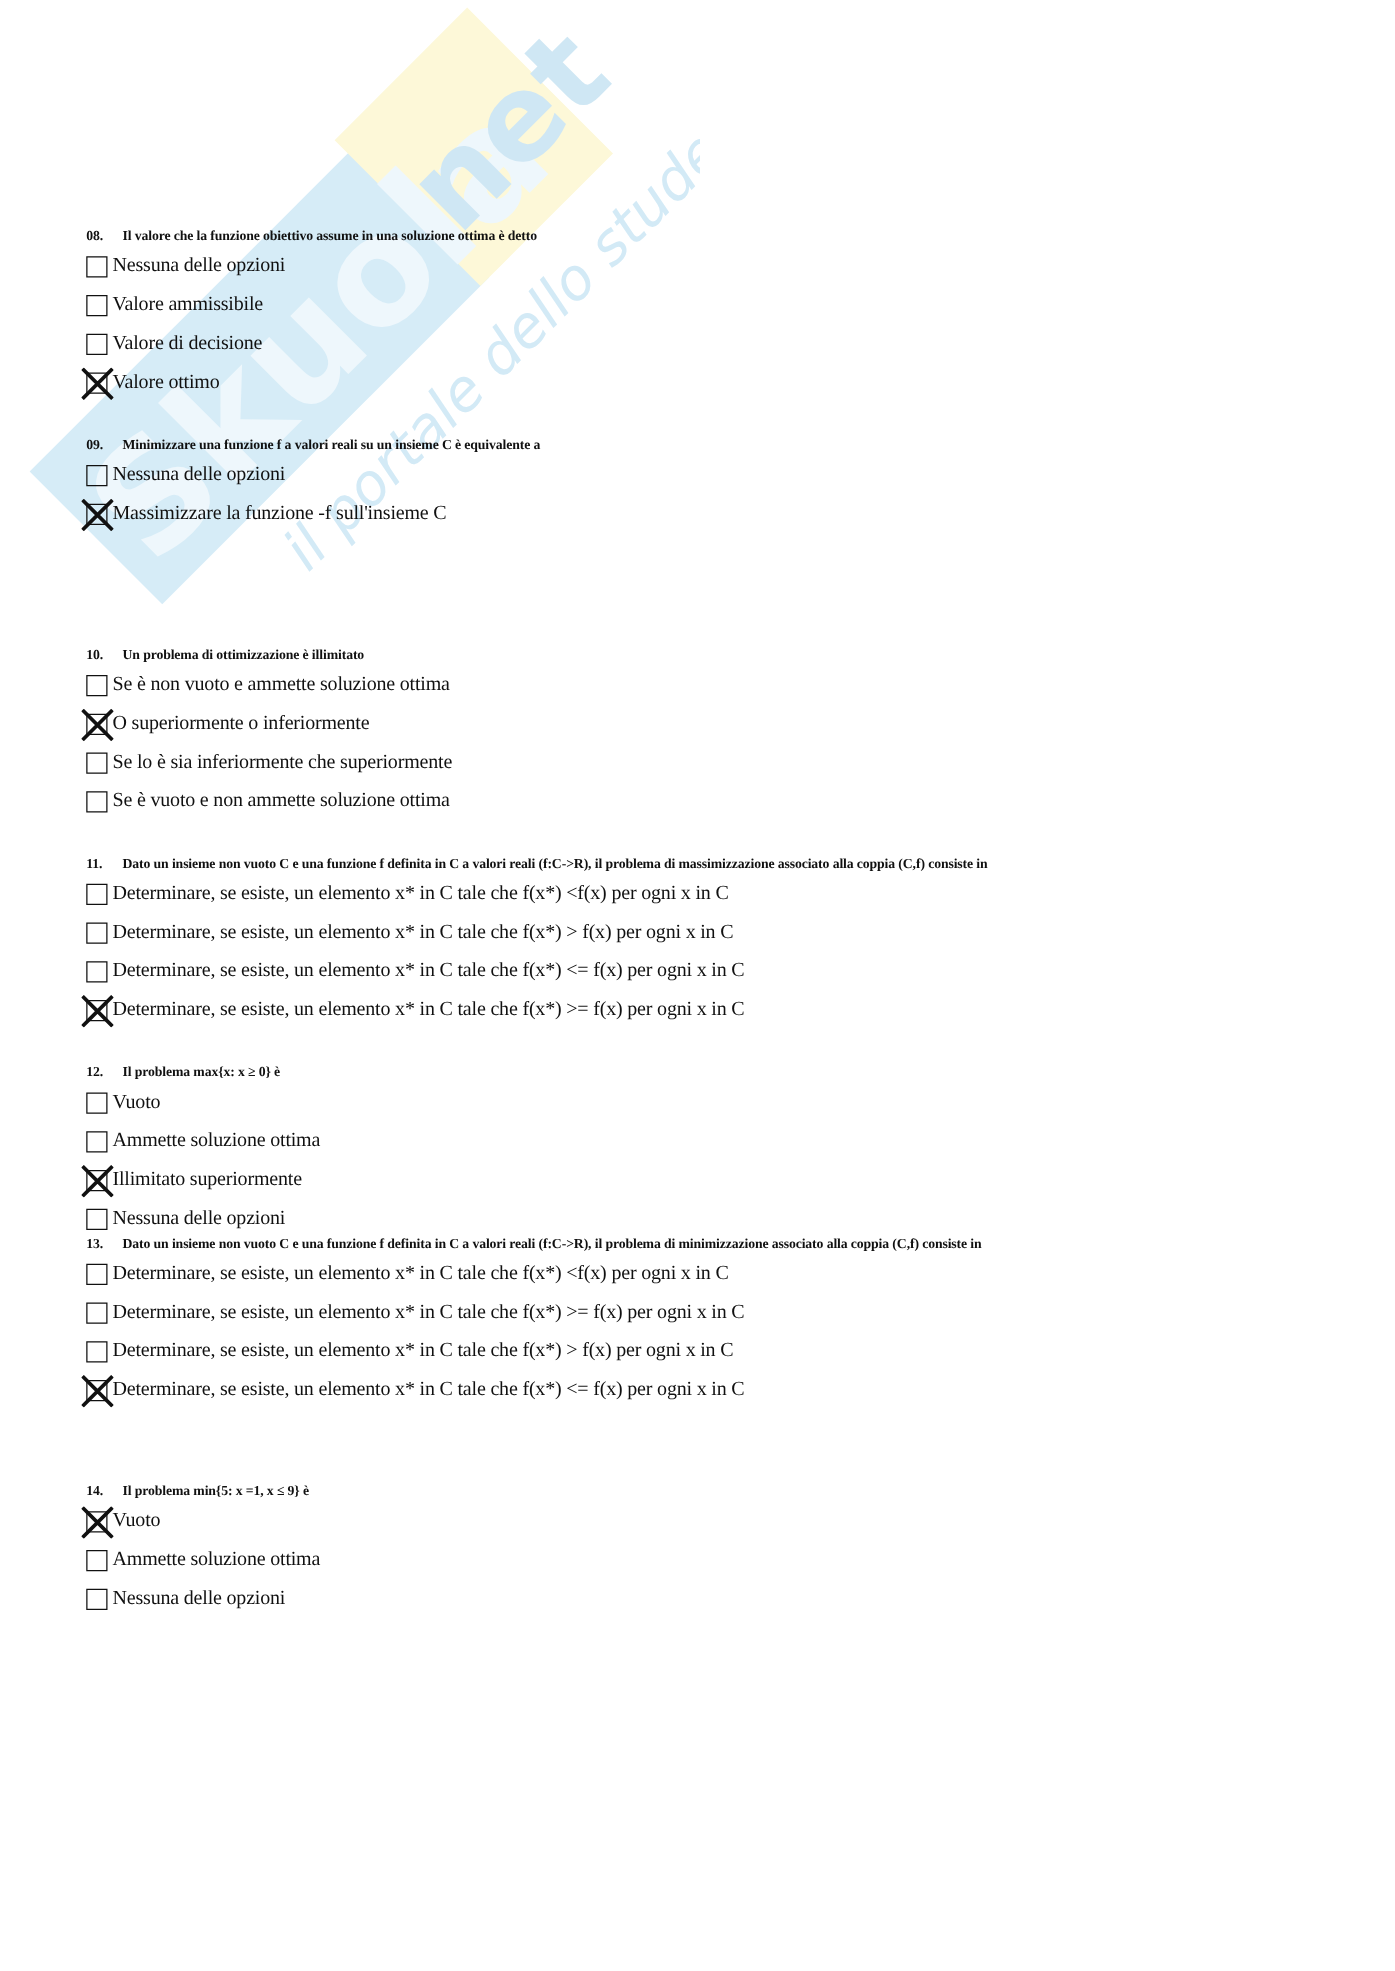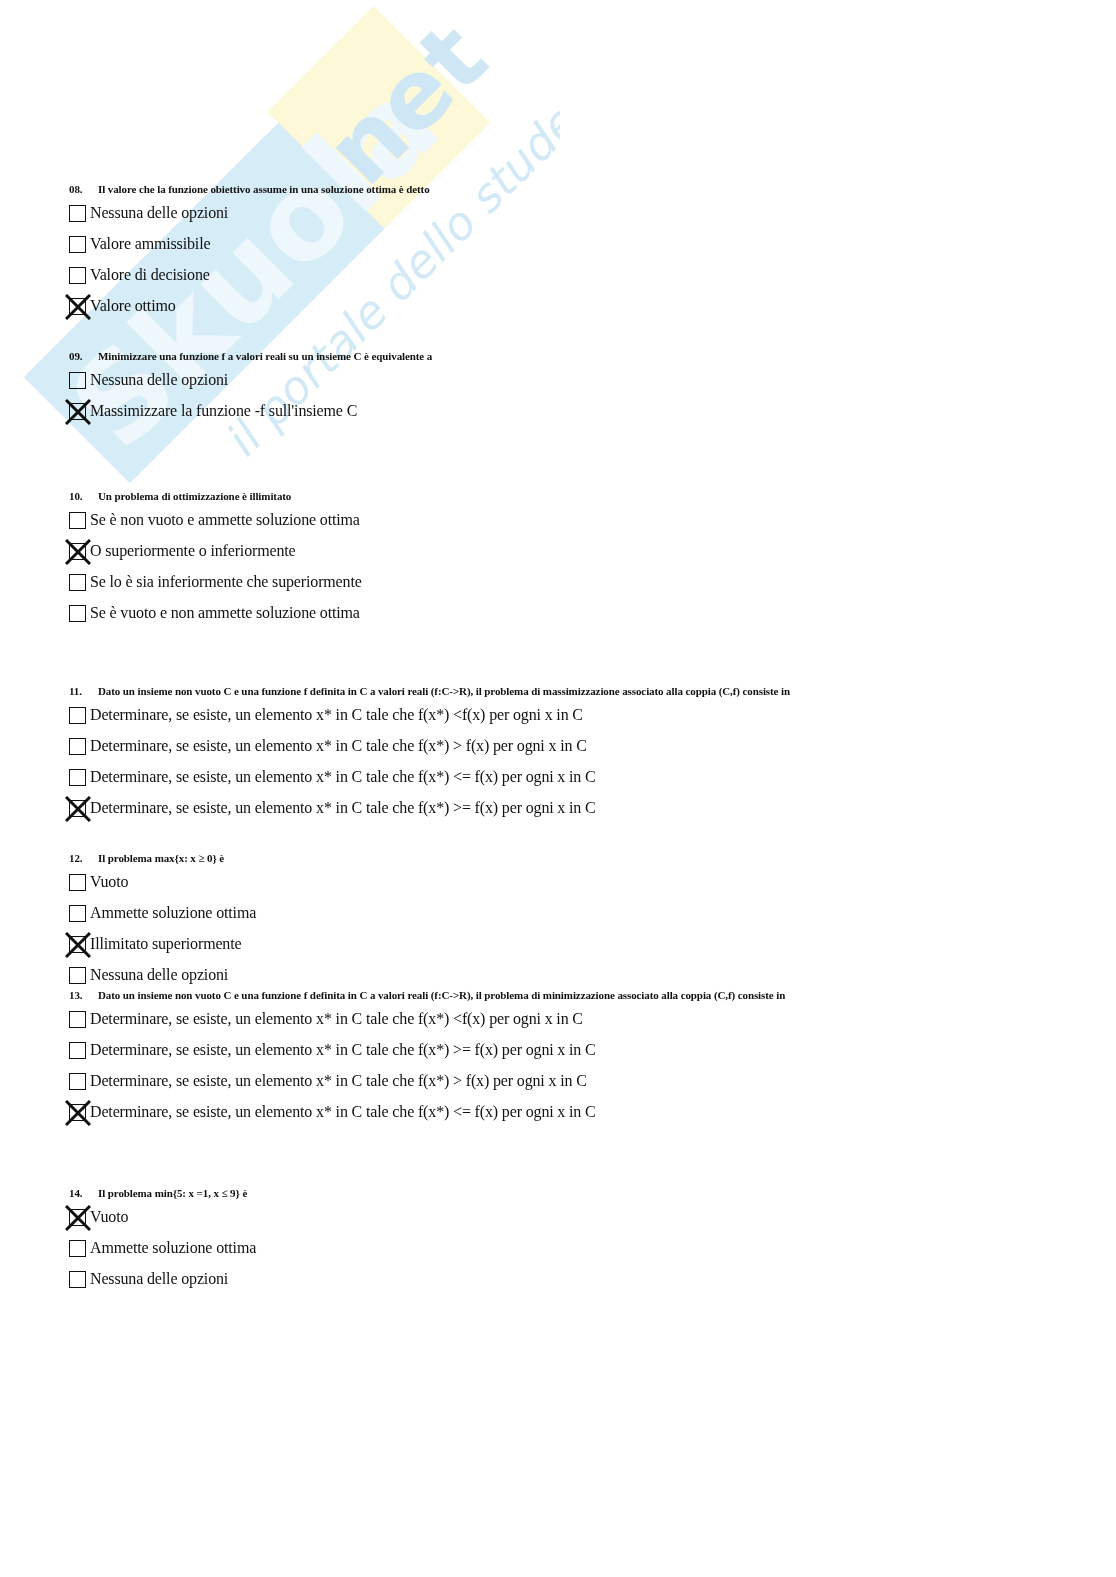--- a/index.html
+++ b/index.html
@@ -88,21 +88,21 @@
     <label class="option">
         <span class="checkbox checked">
           <svg width="26" height="26" viewBox="0 0 26 26">
             <path d="M1 1 L25 25 M25 1 L1 25" stroke="#111" stroke-width="3"></path>
           </svg>
         </span>
         <span class="opt-label">Massimizzare la funzione -f sull'insieme C</span>
       </label>
   </div>
 
-  <div class="question" style="top:486px">
+  <div class="question" style="top:514px">
     <div class="q-title">
       <span class="q-num">10.</span>
       <span class="q-text">Un problema di ottimizzazione è illimitato</span>
     </div>
     <label class="option">
         <span class="checkbox"></span>
         <span class="opt-label">Se è non vuoto e ammette soluzione ottima</span>
       </label>
     <label class="option">
         <span class="checkbox checked">

